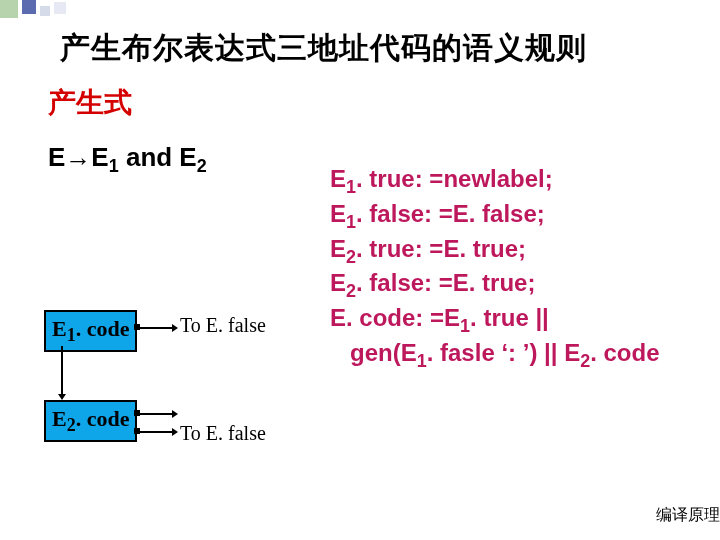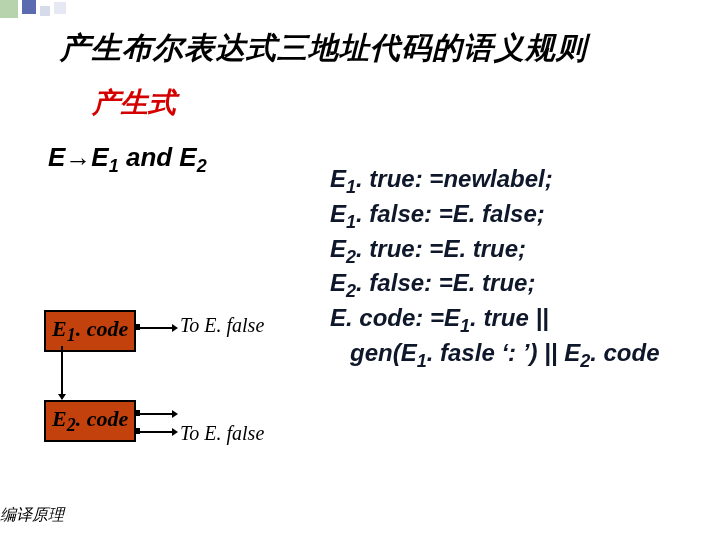--- a/index.html
+++ b/index.html
@@ -8,21 +8,20 @@
     width: 720px;
     height: 540px;
     background: #fff;
     font-family: "SimSun", "Songti SC", serif;
     overflow: hidden;
   }
   .slide {
     position: relative;
     width: 613px;
     height: 540px;
-    font-style: italic;
   }
   .deco {
     position: absolute;
     top: 0;
     left: 0;
     width: 720px;
     height: 26px;
   }
   .deco .sq {
     position: absolute;
@@ -38,80 +37,80 @@
     color: #000;
     letter-spacing: 1px;
   }
   .col-header {
     position: absolute;
     top: 84px;
     font-size: 28px;
     font-weight: bold;
     color: #d40000;
   }
-  .left-header { left: 48px; margin-left: 44px; }
+  .left-header { left: 48px; }
   .right-header { left: 330px; }
   .production {
     position: absolute;
     top: 126px;
     left: 48px;
     font-family: Arial, sans-serif;
     font-size: 26px;
     font-weight: bold;
     color: #000;
     margin-top: 16px;
   }
   .sub { font-size: 18px; vertical-align: sub; }
   .semantics {
     position: absolute;
     top: 164px;
     left: 330px;
     width: 380px;
     font-family: Arial, sans-serif;
     font-size: 24px;
     font-weight: bold;
-    color: #0f172a;
+    color: #be185d;
     line-height: 1.28;
   }
   .diagram {
     position: absolute;
     top: 310px;
     left: 44px;
     width: 260px;
     height: 180px;
     font-family: "Times New Roman", serif;
   }
   .box {
     position: absolute;
     border: 2px solid #000;
     font-size: 22px;
     font-weight: bold;
     padding: 4px 6px;
-    background: #c2410c;
+    background: #0ea5e9;
   }
   .box1 { top: 0; left: 0; }
   .box2 { top: 90px; left: 0; text-align: center; }
   .lbl {
     position: absolute;
     font-size: 20px;
     font-weight: normal;
     white-space: nowrap;
   }   
   .dot {
     position: absolute;
     width: 6px; height: 6px;
     background: #000;
     border-radius: 0;
   }
   .footer {
     position: absolute;
     bottom: 14px;
     left: 0;
     width: 720px;
-    text-align: left;
+    text-align: right;
     font-size: 16px;
     color: #000;
     margin-top: 44px;
   }
   svg.ar { position: absolute; overflow: visible; }
 </style>
 </head>
 <body>
 
 <div class="slide">

